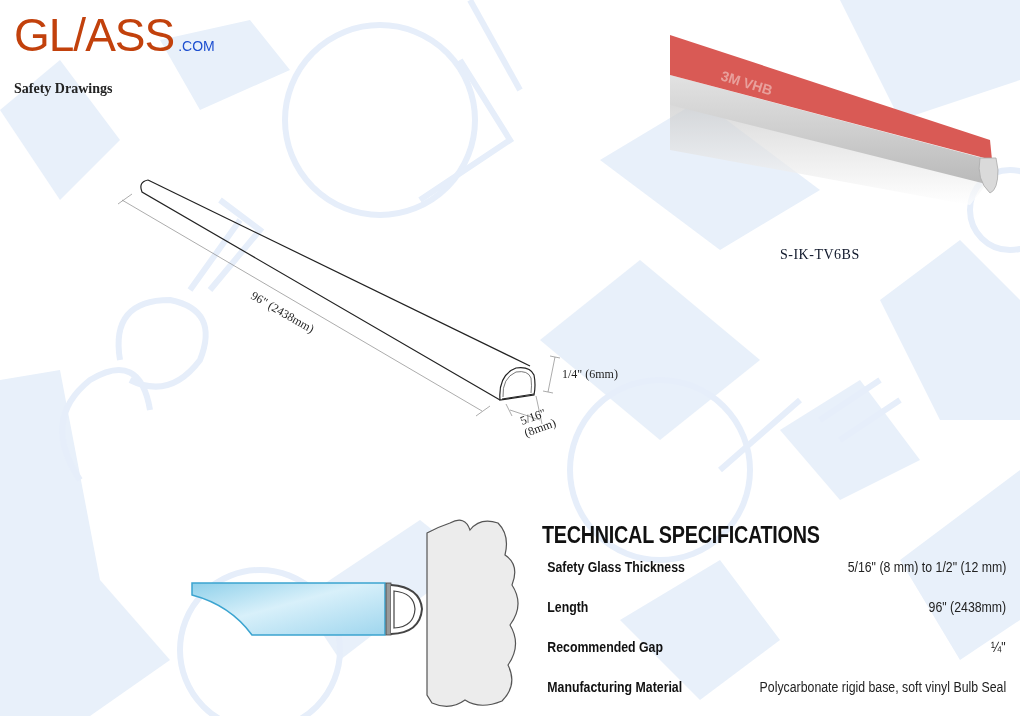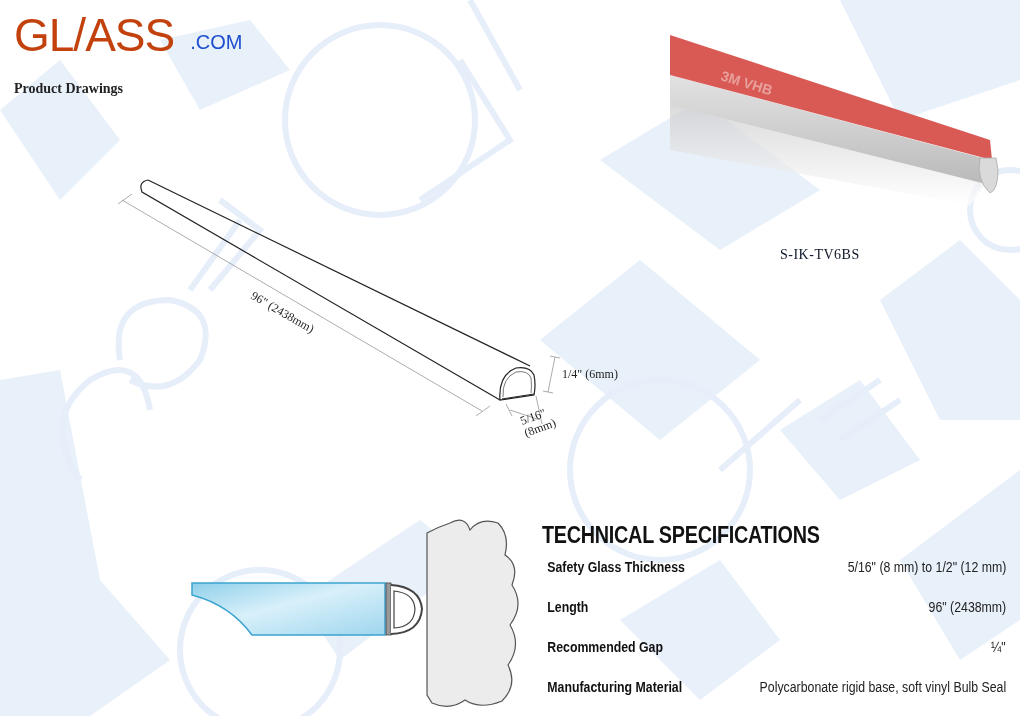--- a/index.html
+++ b/index.html
@@ -2,21 +2,21 @@
 <html><head>
 <meta charset="utf-8">
 <style>
   html, body { margin:0; padding:0; }
   body { width:1020px; height:716px; overflow:hidden; background:#ffffff; position:relative; font-family:"Liberation Sans", sans-serif; }
   .page { position:absolute; inset:0; overflow:hidden; }
   .watermark { position:absolute; inset:0; z-index:0; pointer-events:none; }
   .logo { position:absolute; left:14px; top:8px; height:50px; z-index:2; display:flex; align-items:flex-end; }
   .logo-thin { font-family:"Liberation Sans", sans-serif; font-weight:100; font-size:46px; color:#c2410c; letter-spacing:-1px; line-height:46px; -webkit-text-stroke:0; }
   .logo-bold { font-family:"Liberation Sans", sans-serif; font-weight:900; font-size:46px; color:#1d4fd0; letter-spacing:0px; line-height:46px; }
-  .logo-com { font-family:"Liberation Sans", sans-serif; font-size:20px; color:#1d4fd0; margin-left:16px; margin-bottom:4px; font-weight:normal; }
+  .logo-com { font-family:"Liberation Sans", sans-serif; font-size:14px; color:#1d4fd0; margin-left:4px; margin-bottom:4px; font-weight:normal; }
   .section-title { position:absolute; left:14px; top:81px; font-family:"Liberation Serif", serif; font-weight:bold; font-size:14px; color:#222; z-index:2; }
   .drawing { position:absolute; left:110px; top:170px; z-index:2; }
   .dim { font-family:"Liberation Serif", serif; font-size:12px; fill:#222; }
   .photo { position:absolute; left:660px; top:30px; width:350px; height:180px; z-index:2; }
   .sku { position:absolute; left:780px; top:247px; font-family:"Liberation Serif", serif; font-size:14px; color:#0f172a; z-index:2; letter-spacing:0.5px; }
   .install { position:absolute; left:180px; top:505px; z-index:2; }
   .specs { position:absolute; left:542px; top:522px; width:464px; z-index:2; }
   .specs-title { font-family:"Liberation Sans", sans-serif; font-weight:bold; font-size:23px; color:#111; transform:scaleX(0.86); transform-origin:left; white-space:nowrap; margin:0 0 10px 0; letter-spacing:-0.3px; }
   .spec-row { display:flex; justify-content:space-between; align-items:flex-start; height:40px; }
   .spec-label { font-family:"Liberation Sans", sans-serif; font-weight:bold; font-size:14px; color:#111; transform:scaleX(0.88); transform-origin:left; white-space:nowrap; padding-left:6px; }
@@ -55,21 +55,21 @@
       <path d="M720,470 L800,400"></path>
       <path d="M820,420 L880,380 M840,440 L900,400"></path>
     </g>
   </svg>
 
   <div class="logo">
     <span class="logo-thin">GL/ASS</span>
     <span class="logo-com">.COM</span>
   </div>
 
-  <div class="section-title">Product Drawings</div>
+  <div class="section-title">Safety Drawings</div>
 
   <div class="drawing">
     <svg width="540" height="280" viewBox="0 0 540 280">
 
       <path d="M38,10 Q28,12 32,22 L390,230" fill="none" stroke="#222" stroke-width="1.2"></path>
       <path d="M38,10 L420,196" fill="none" stroke="#222" stroke-width="1.2"></path>
 
       <path d="M390,230 Q388,205 406,198 Q420,196 424,205 Q426,215 424,225 Z" fill="#fff" stroke="#222" stroke-width="1.2"></path>
       <path d="M393,227 Q392,208 406,202 Q418,200 421,208 Q422,216 421,223" fill="none" stroke="#555" stroke-width="0.8"></path>
       <line x1="392" y1="229" x2="424" y2="224" stroke="#222" stroke-width="1"></line>

